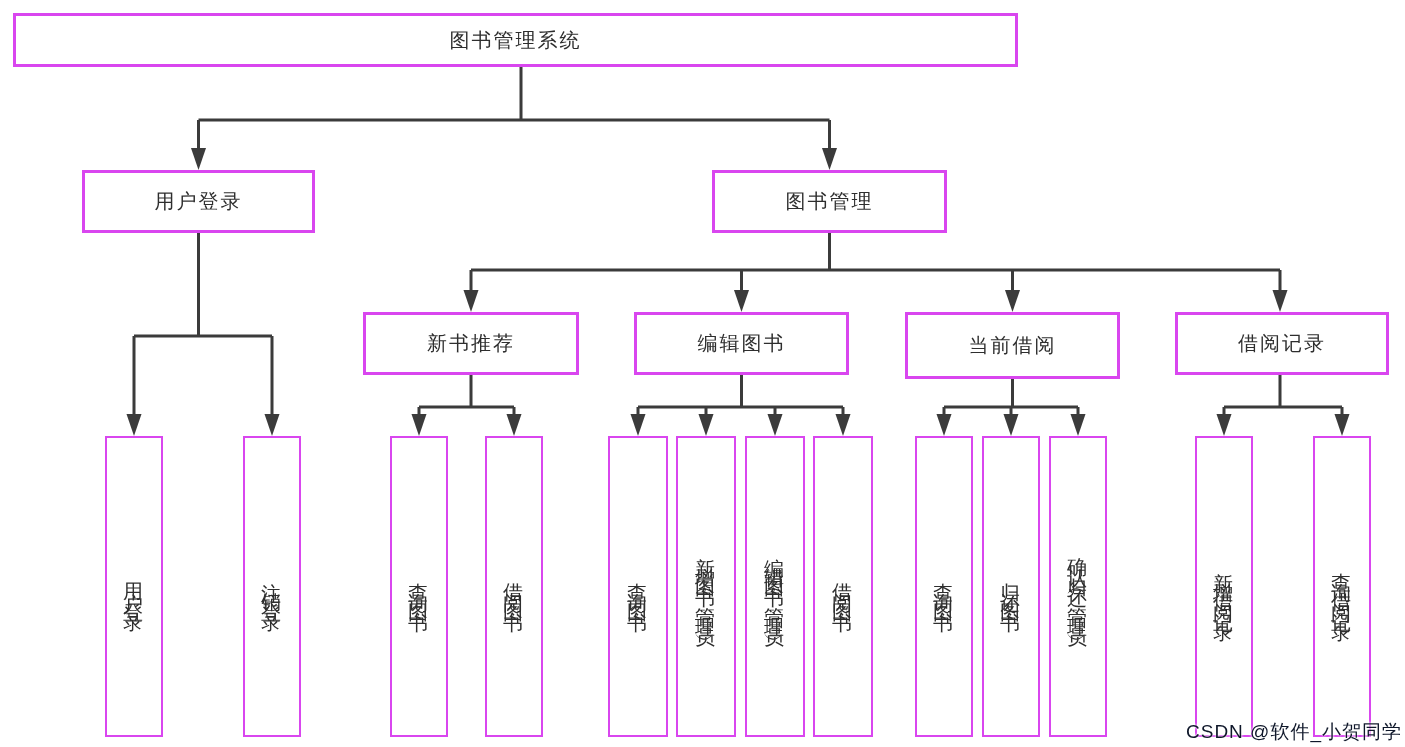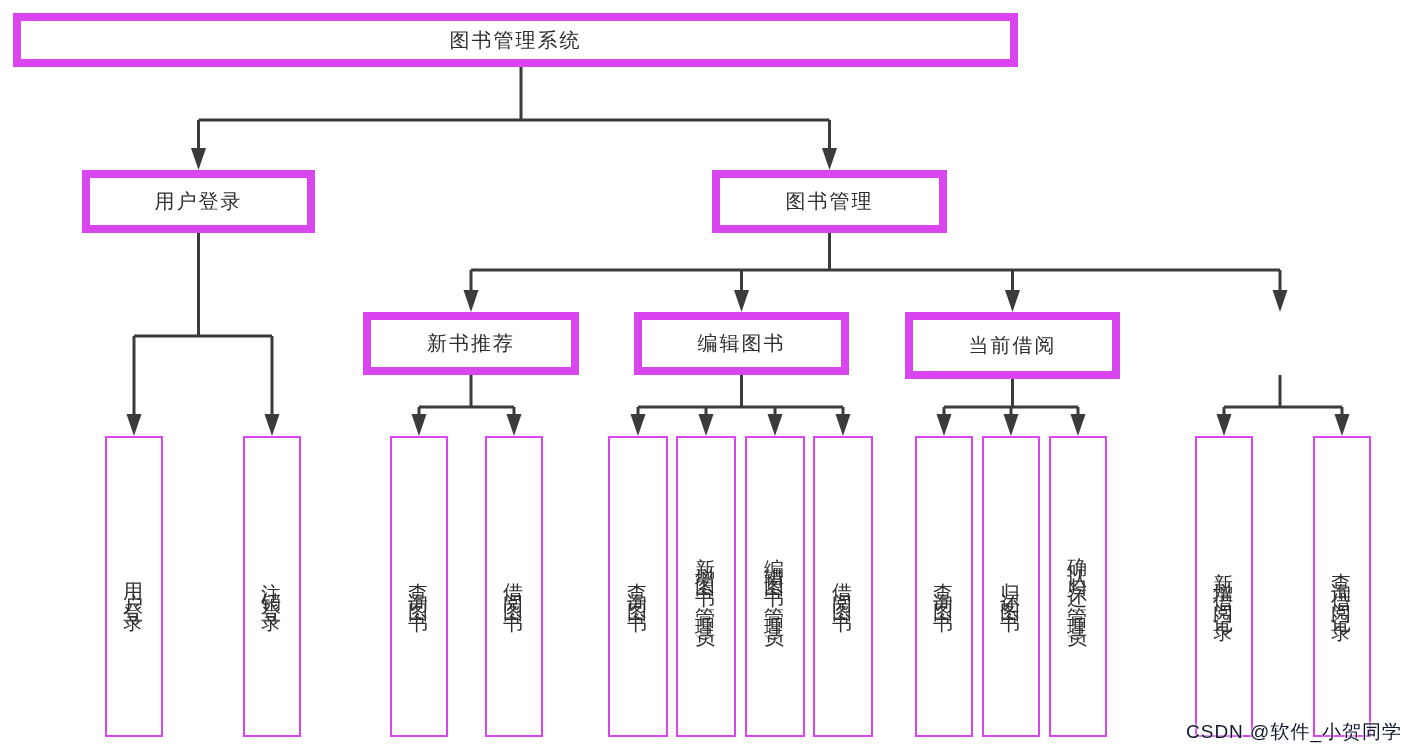--- a/index.html
+++ b/index.html
@@ -14,21 +14,21 @@
   .connectors {
     position: absolute;
     left: 0; top: 0;
     width: 1405px; height: 747px;
     pointer-events: none;
   }
   .box {
     position: absolute;
     box-sizing: border-box;
     background: #ffffff;
-    border: 8px solid #d946ef;
+    border: 3px solid #d946ef;
     display: flex;
     align-items: center;
     justify-content: center;
     font-size: 20px;
     color: #2e2e2e;
     letter-spacing: 2px;
     white-space: nowrap;
     z-index: 2;
   }
   .vbox {
@@ -97,20 +97,21 @@
   </svg>
 
   <div class="box" style="left:13px; top:13px; width:1005px; height:54px;">图书管理系统</div>
 
   <div class="box" style="left:82px; top:170px; width:233px; height:63px;">用户登录</div>
   <div class="box" style="left:363px; top:312px; width:216px; height:63px;">新书推荐</div>
 
   <div class="box" style="left:712px; top:170px; width:235px; height:63px;">图书管理</div>
   <div class="box" style="left:634px; top:312px; width:215px; height:63px;">编辑图书</div>
   <div class="box" style="left:905px; top:312px; width:215px; height:67px;">当前借阅</div>
+  <div class="box" style="left:1175px; top:312px; width:214px; height:63px;">借阅记录</div>
 
   <div class="box vbox" style="left:105px; top:436px; width:58px; height:301px;">用户登录</div>
   <div class="box vbox" style="left:243px; top:436px; width:58px; height:301px;">注销登录</div>
 
   <div class="box vbox" style="left:390px; top:436px; width:58px; height:301px;">查询图书</div>
   <div class="box vbox" style="left:485px; top:436px; width:58px; height:301px;">借阅图书</div>
 
   <div class="box vbox" style="left:608px; top:436px; width:60px; height:301px;">查询图书</div>
   <div class="box vbox" style="left:676px; top:436px; width:60px; height:301px;">新增图书（管理员）</div>
   <div class="box vbox" style="left:745px; top:436px; width:60px; height:301px;">编辑图书（管理员）</div>

